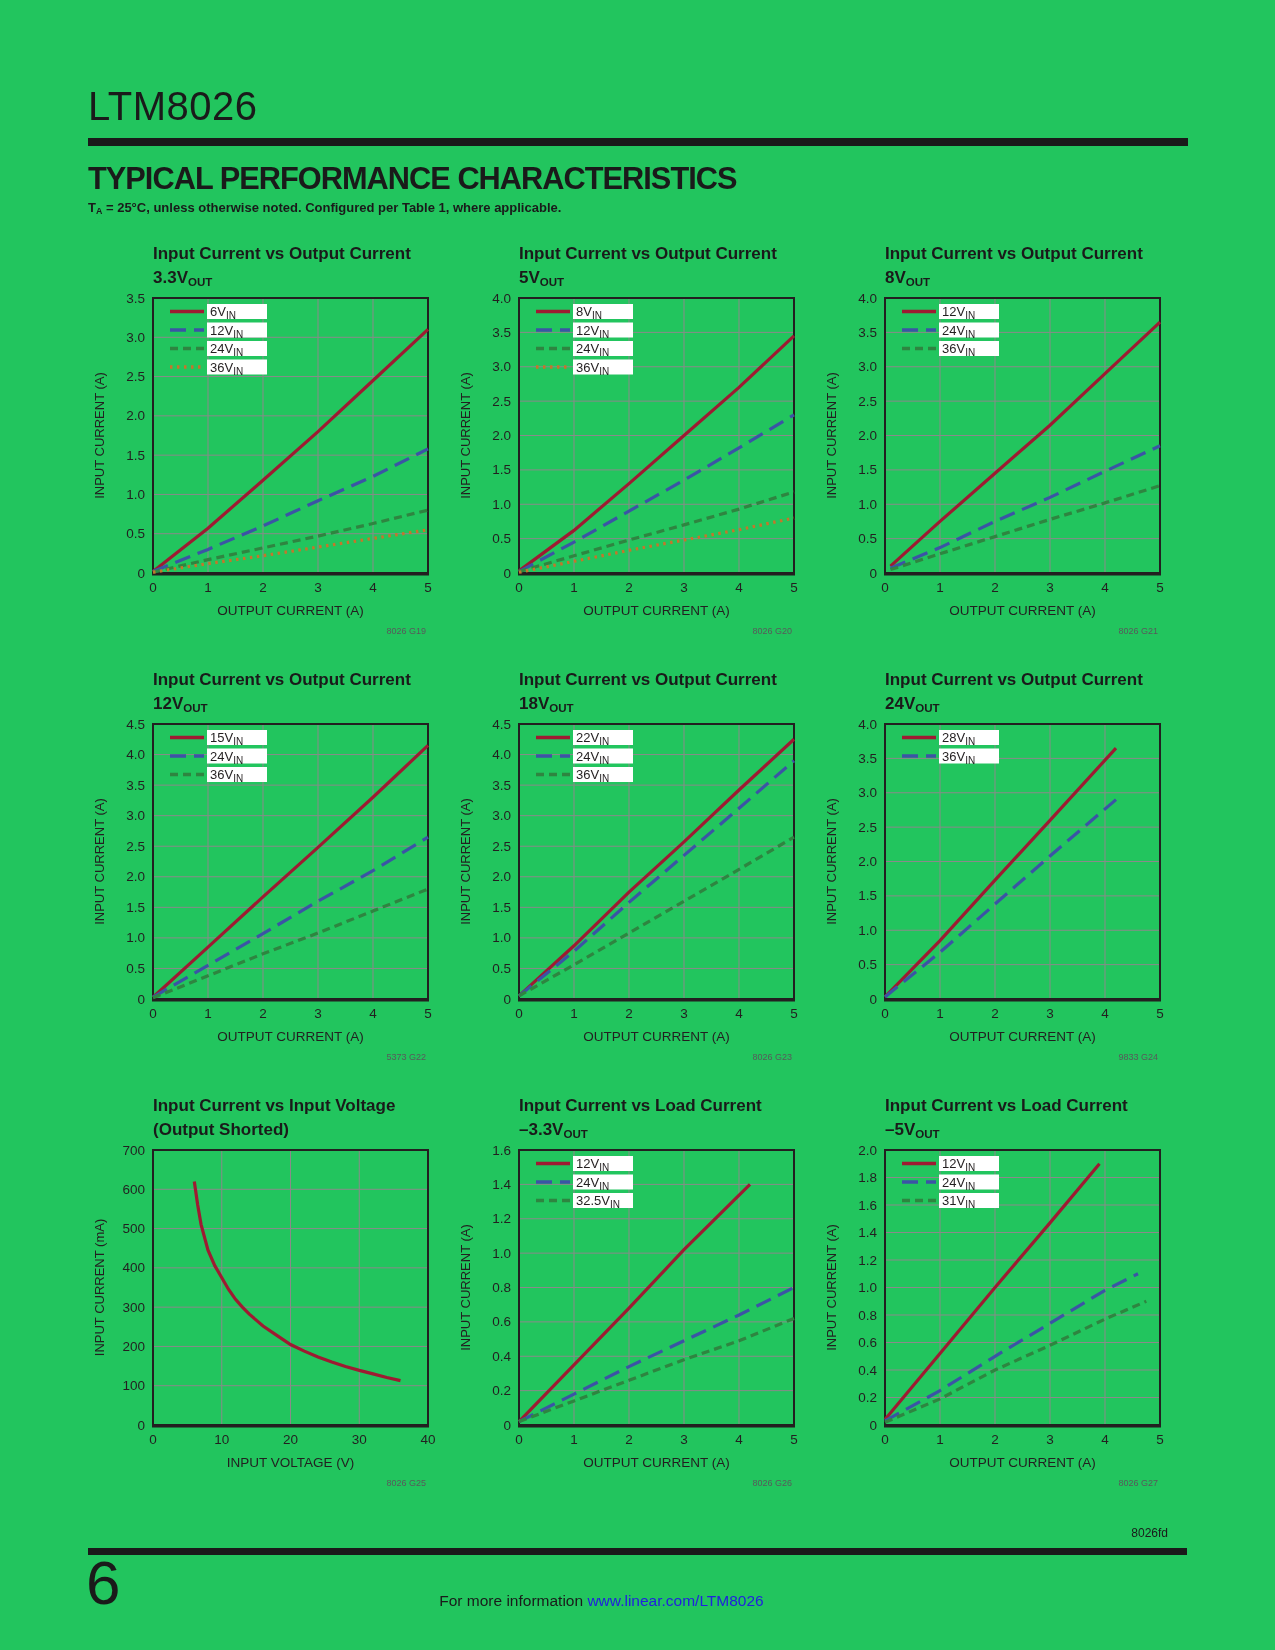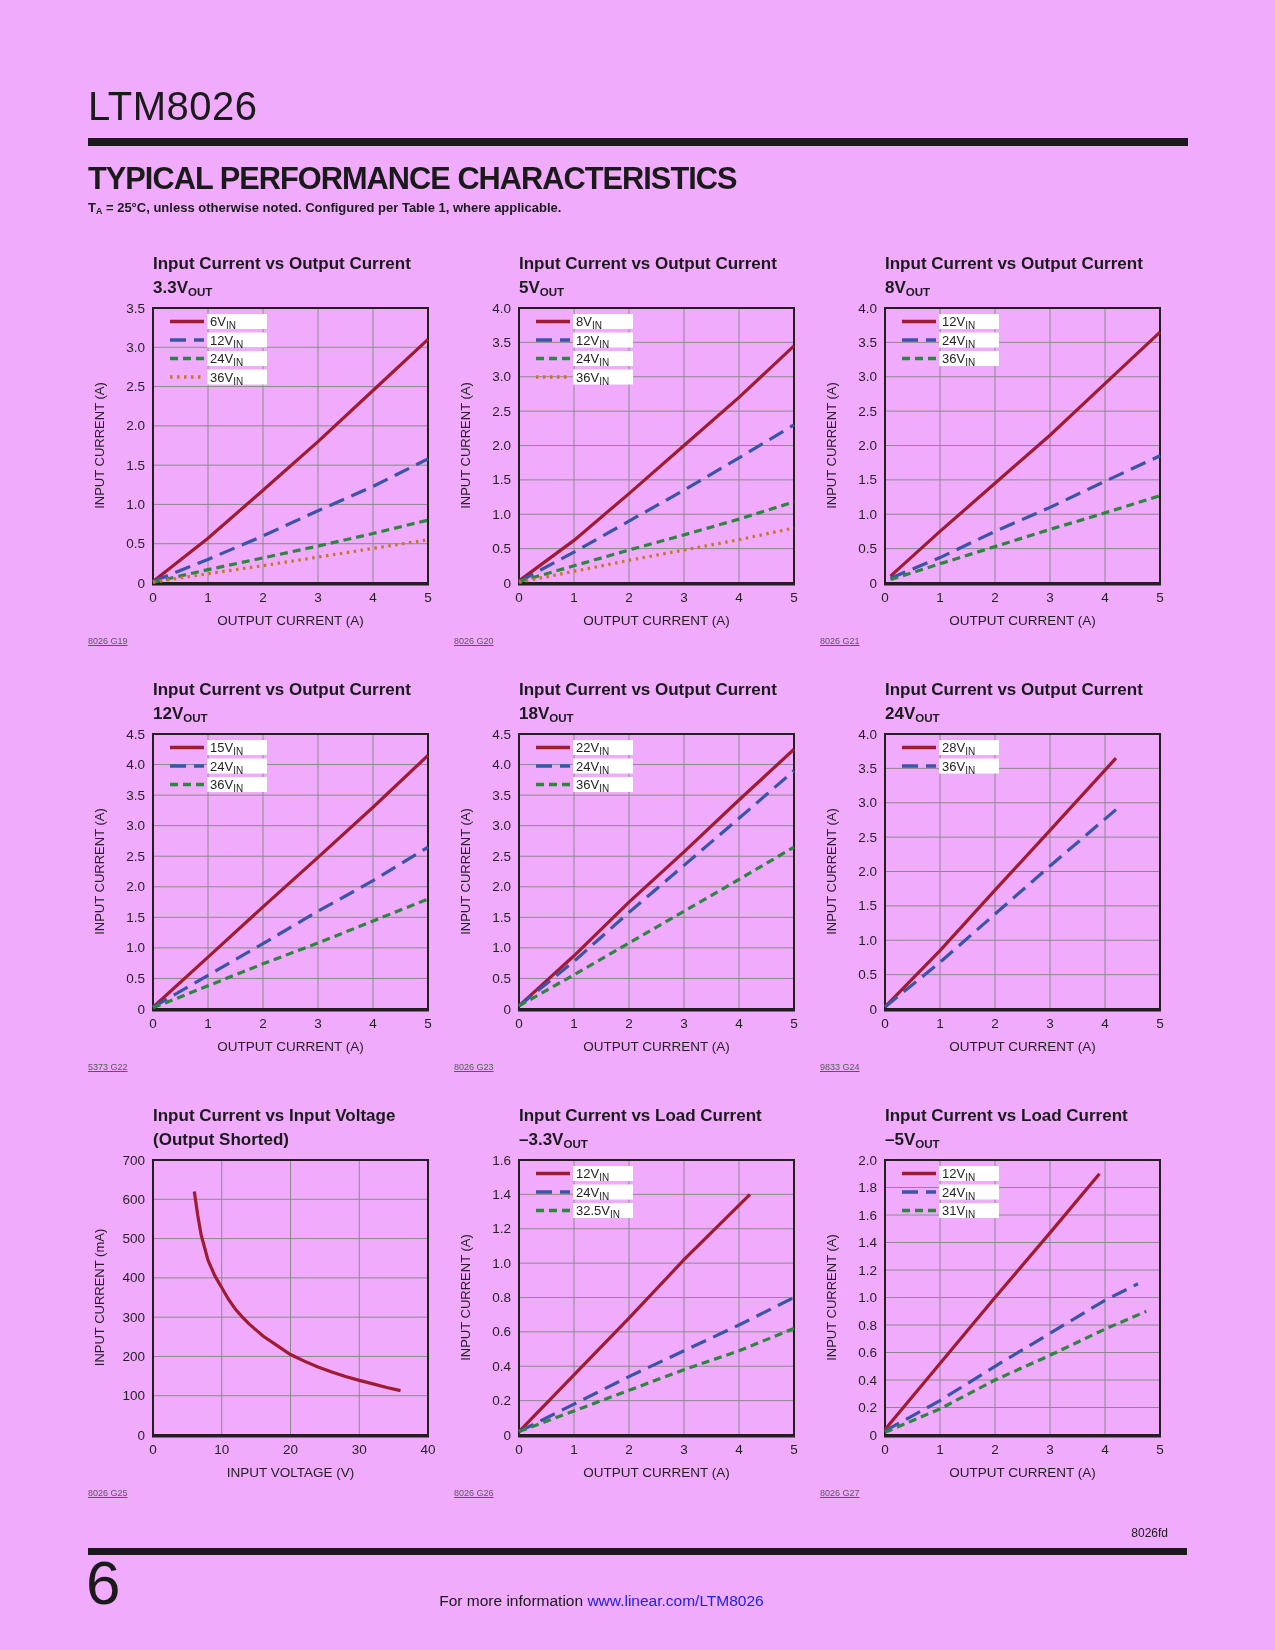--- a/index.html
+++ b/index.html
@@ -1,31 +1,31 @@
 <!DOCTYPE html>
 <html><head>
 <meta charset="utf-8">
 <style>
   html,body{margin:0;padding:0;background:#e8e8e8;}
-  .page{position:relative;width:1275px;height:1650px;background:#f0abfc;
+  .page{position:relative;width:1275px;height:1650px;background:#22c55e;
         font-family:"Liberation Sans",sans-serif;color:#231f20;overflow:hidden;}
   .content{position:absolute;left:88px;top:0;width:1100px;}
   .part-number{padding-top:86px;font-size:40px;line-height:40px;font-weight:400;letter-spacing:0.5px;color:#1a1a1a;}
   .header-rule{height:8px;background:#1a1a1a;margin-top:12px;}
   .section-title{margin-top:15px;font-size:32px;line-height:34px;font-weight:700;letter-spacing:-1px;color:#1a1a1a;
                  transform:scaleX(0.96);transform-origin:left;white-space:nowrap;}
   .conditions{margin-top:5px;font-size:13px;font-weight:700;color:#1a1a1a;}
   .sub{font-size:0.68em;vertical-align:-0.25em;}
-  .charts-grid{margin-top:36px;display:grid;grid-template-columns:366px 366px 366px;row-gap:30px;}
+  .charts-grid{margin-top:26px;display:grid;grid-template-columns:366px 366px 366px;row-gap:30px;}
   .chart-cell{width:366px;}
   .chart-title{margin-left:65px;font-size:17px;line-height:24px;font-weight:700;height:48px;color:#1a1a1a;}
   .chart-cell svg{display:block;}
   svg text{font-family:"Liberation Sans",sans-serif;}
-  .chart-caption{width:350px;text-align:left;padding-right:12px;box-sizing:border-box;
-                 font-size:9px;line-height:14px;height:14px;color:#58595b;margin-top:0;text-decoration:underline;}
+  .chart-caption{width:350px;text-align:right;padding-right:12px;box-sizing:border-box;
+                 font-size:9px;line-height:14px;height:14px;color:#58595b;margin-top:0;}
   .doc-code{position:absolute;right:107px;top:1526px;font-size:12px;color:#1a1a1a;text-align:right;}
   .footer-bar{position:absolute;left:88px;top:1548px;width:1099px;height:7px;background:#1a1a1a;}
   .page-number{position:absolute;left:86px;top:1552px;font-size:62px;line-height:62px;font-weight:400;color:#1a1a1a;}
   .footer-info{position:absolute;left:0;top:1592px;width:1203px;text-align:center;font-size:15.5px;color:#1a1a1a;}
   .footer-link{color:#2121de;text-decoration:none;}
 </style>
 </head>
 <body>
 
 <div class="page">

